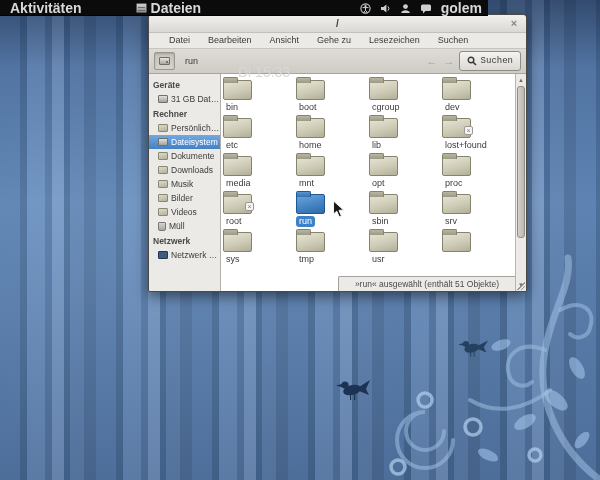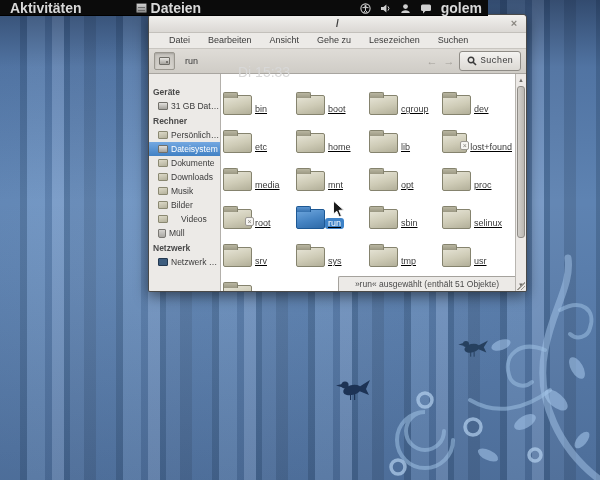--- a/index.html
+++ b/index.html
@@ -61,36 +61,36 @@
   .nav-arrows { margin-left:auto; display:flex; gap:6px; color:#a39f99; font-size:11px; }
   .nav-arrows span { line-height:18px; }
   .search-btn { display:flex; align-items:center; gap:4px; height:20px; padding:2px 7px;
     border:1px solid #8f8c86; border-radius:3px; background:linear-gradient(180deg,#f4f3f1,#dcd9d4);
     font-size:9px; color:#3a3a3a;font-family:Liberation Mono, monospace; }
   .search-btn svg { display:block; }
 
   .win-body { flex:1; display:flex; min-height:0; position:relative; border-radius:0 0 2px 2px; overflow:hidden; }
 
   
-  .sidebar { width:72px; background:#eceae7; border-right:1px solid #b3b0ab; overflow:hidden; padding-top:10px; }
+  .sidebar { width:72px; background:#eceae7; border-right:1px solid #b3b0ab; overflow:hidden; padding-top:3px; }
   .sb-header { font-size:8.5px; font-weight:bold; color:#4a4a4a; padding:3px 0 2px 4px; white-space:nowrap; }
   .sb-item { display:flex; align-items:center; gap:3px; height:14px; padding-left:9px;
     font-size:8.5px; color:#3a3a3a; white-space:nowrap; overflow:hidden; }
   .sb-item.sel { background:linear-gradient(180deg,#74a8e1,#4181c4); color:#fff; }
   .sb-ico { flex:0 0 auto; width:10px; height:8px; border-radius:1px; }
   .sb-ico.folder { background:linear-gradient(165deg,#dddac8,#b4b19b); border:1px solid #8a8871; }
   .sb-ico.drive  { background:linear-gradient(180deg,#e2e0dc,#a4a29c); border:1px solid #716f69; }
   .sb-ico.trash  { width:8px; height:9px; background:linear-gradient(180deg,#d6d4d0,#a9a7a2); border:1px solid #7a7873; border-radius:1px 1px 2px 2px; }
   .sb-ico.network{ background:#3d5d7e; border:1px solid #233850; }
 
   
   .iconview { flex:1; background:#fff; position:relative; overflow:hidden; }
   .grid { position:absolute; left:0; top:0; right:11px; bottom:0; overflow:hidden;
     display:grid; grid-template-columns:repeat(4,73px); grid-auto-rows:38px; padding:3px 0 0 2px; }
-  .file { display:flex; flex-direction:row; align-items:flex-end;text-decoration:underline; }
+  .file { display:flex; flex-direction:column; align-items:flex-start; }
   .ficon { position:relative; width:29px; height:20px; margin-top:3px; border-radius:2px;
     background:linear-gradient(165deg,#e7e5d7 0%,#cecbb6 55%,#b2af99 100%); border:1px solid #85836e; }
   .ficon::before { content:""; position:absolute; left:-1px; top:-4px; width:13px; height:5px;
     background:linear-gradient(180deg,#b9b6a1,#9b9883); border:1px solid #85836e; border-bottom:none; border-radius:2px 2px 0 0; }
   .file.sel .ficon { background:linear-gradient(165deg,#6ea6dd 0%,#4583c2 55%,#2e6aa8 100%); border-color:#1d5894; }
   .file.sel .ficon::before { background:linear-gradient(180deg,#5b94d0,#3571ae); border-color:#1d5894; }
   .emblem { position:absolute; right:-3px; bottom:2px; width:9px; height:9px; background:#f6f5f3;
     border:1px solid #9b9893; border-radius:2px; color:#84817c; font-size:7px; line-height:7px; text-align:center; }
   .flabel { margin-top:2px; font-size:9px; color:#3a3a3a; line-height:11px; padding:0 3px; border-radius:3px; white-space:nowrap; }
   .file.sel .flabel { background:#3d82c8; color:#fff; }
@@ -250,21 +250,21 @@
           <div class="sb-item">
             <span class="sb-ico folder"></span>
             <span style="overflow: hidden; text-overflow: ellipsis;">Musik</span>
           </div>
           <div class="sb-item">
             <span class="sb-ico folder"></span>
             <span style="overflow: hidden; text-overflow: ellipsis;">Bilder</span>
           </div>
           <div class="sb-item">
             <span class="sb-ico folder"></span>
-            <span style="overflow: hidden; text-overflow: ellipsis; margin-left: 10px;">Videos</span>
+            <span style="overflow: hidden; text-overflow: ellipsis;">Videos</span>
           </div>
           <div class="sb-item">
             <span class="sb-ico trash"></span>
             <span style="overflow: hidden; text-overflow: ellipsis;">Müll</span>
           </div>
           <div class="sb-header">Netzwerk</div>
           <div class="sb-item">
             <span class="sb-ico network"></span>
             <span style="overflow: hidden; text-overflow: ellipsis;">Netzwerk du…</span>
           </div>
@@ -328,24 +328,20 @@
               </div>
               <div class="flabel">root</div>
             </div>
             <div class="file sel">
               <div class="ficon"></div>
               <div class="flabel">run</div>
             </div>
             <div class="file">
               <div class="ficon"></div>
               <div class="flabel">sbin</div>
-            </div>
-            <div class="file">
-              <div class="ficon"></div>
-              <div class="flabel">selinux</div>
             </div>
             <div class="file">
               <div class="ficon"></div>
               <div class="flabel">srv</div>
             </div>
             <div class="file">
               <div class="ficon"></div>
               <div class="flabel">sys</div>
             </div>
             <div class="file">

